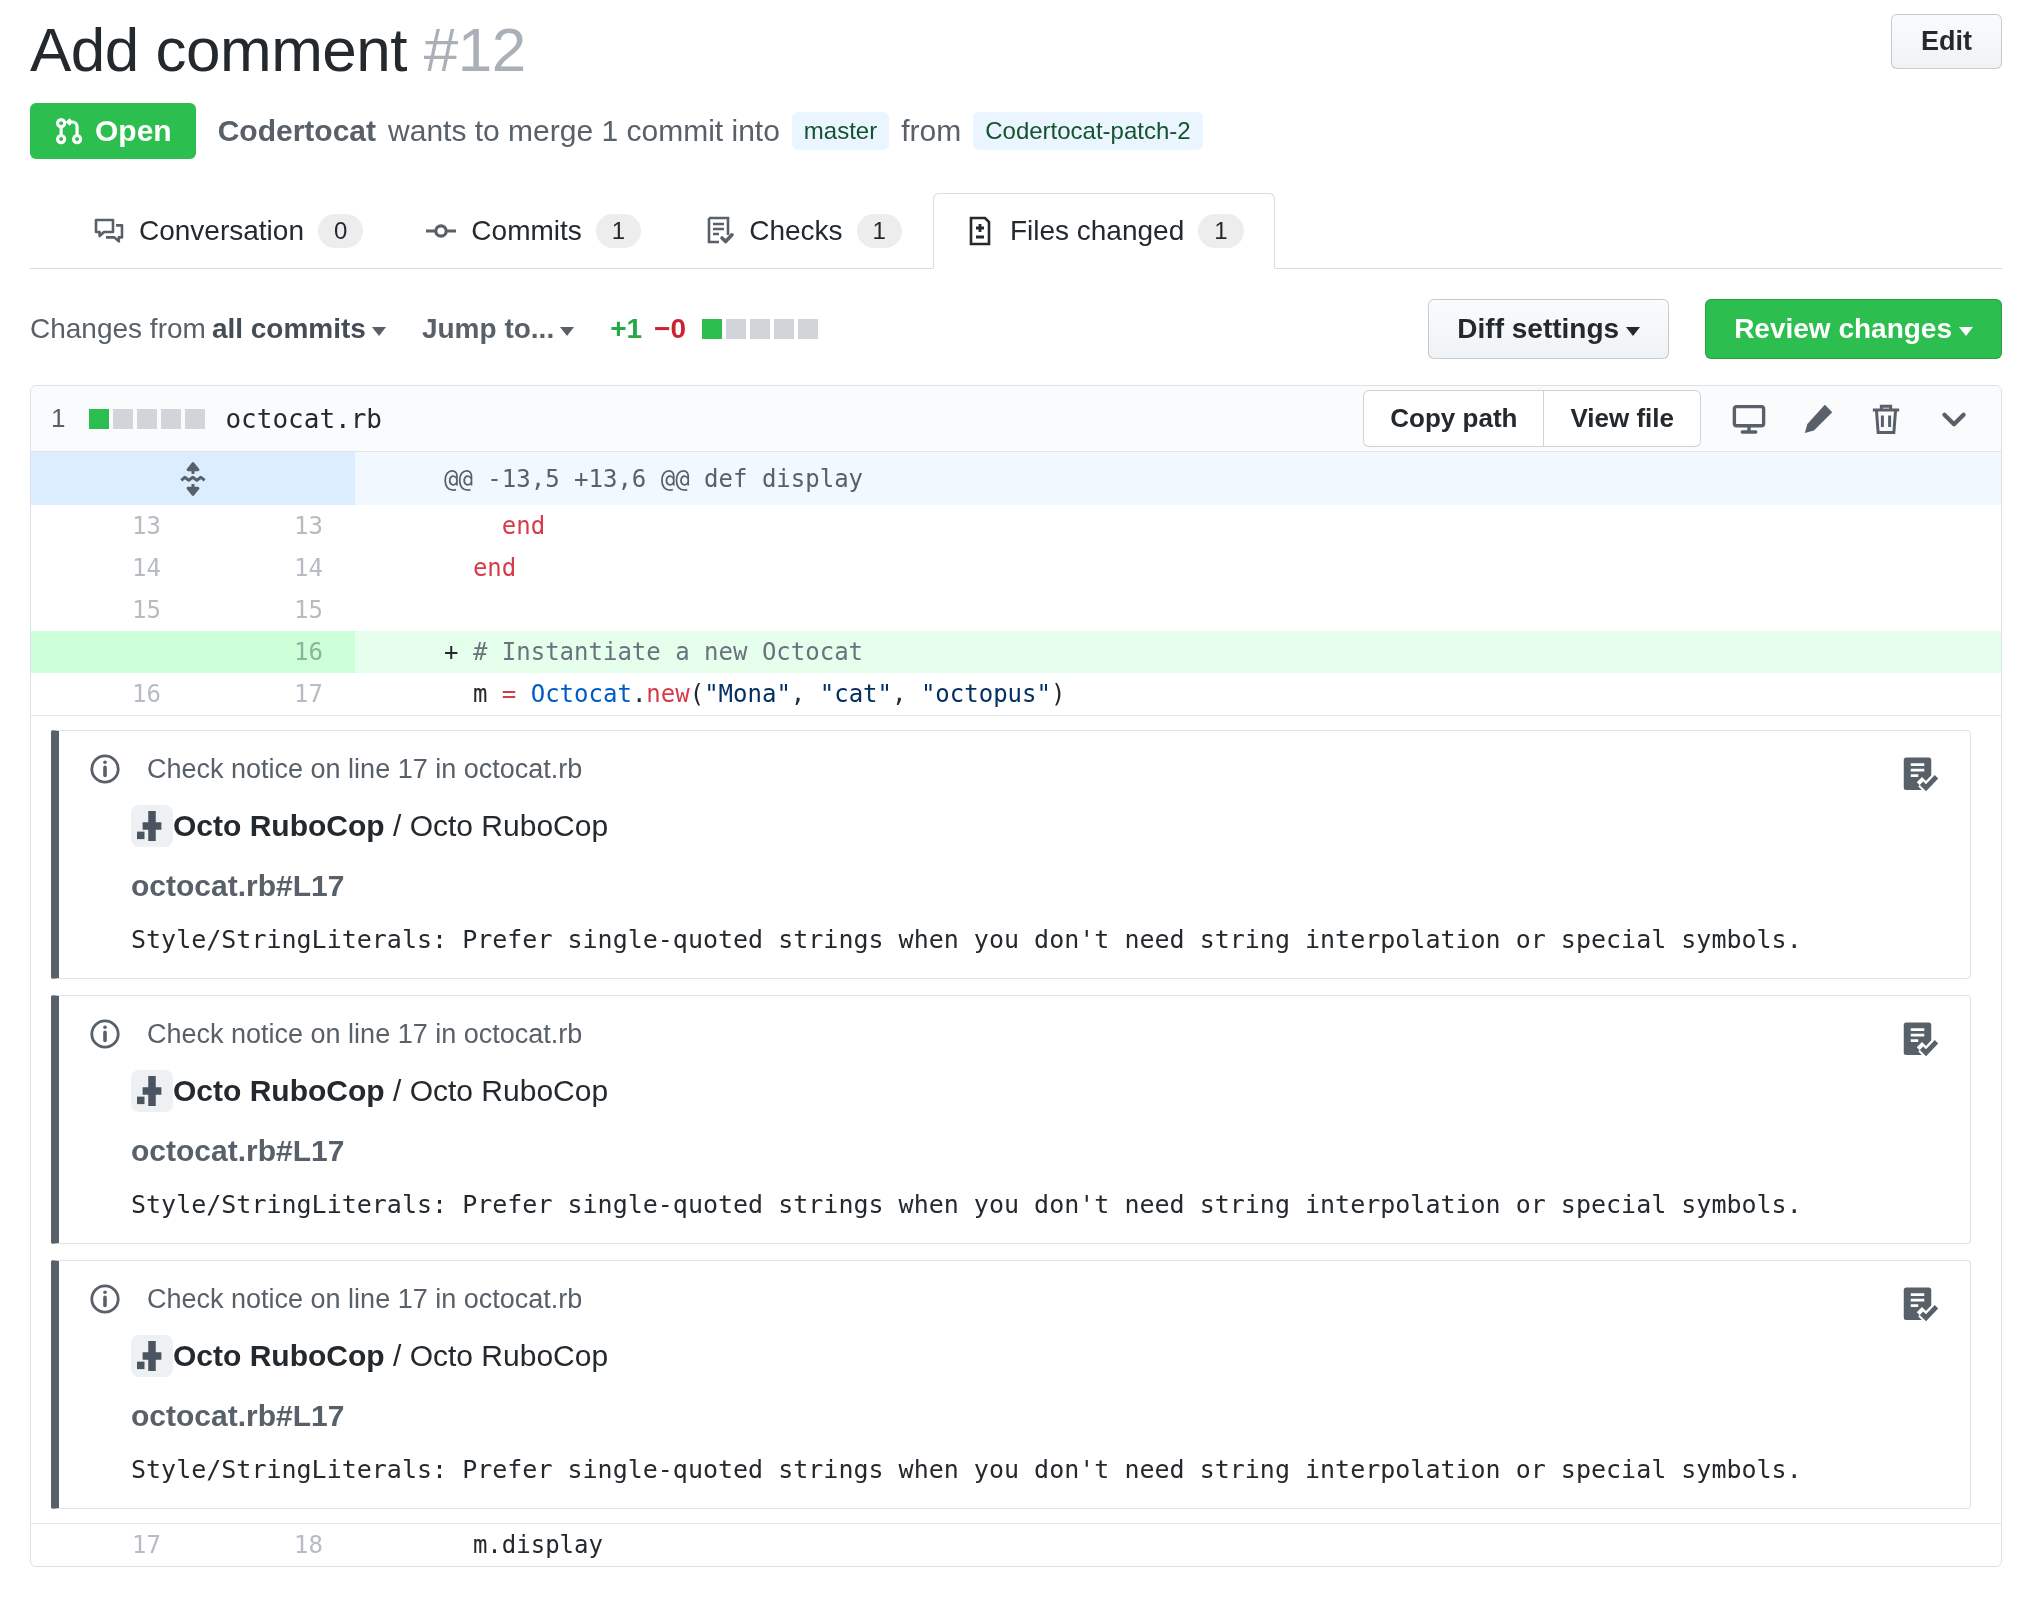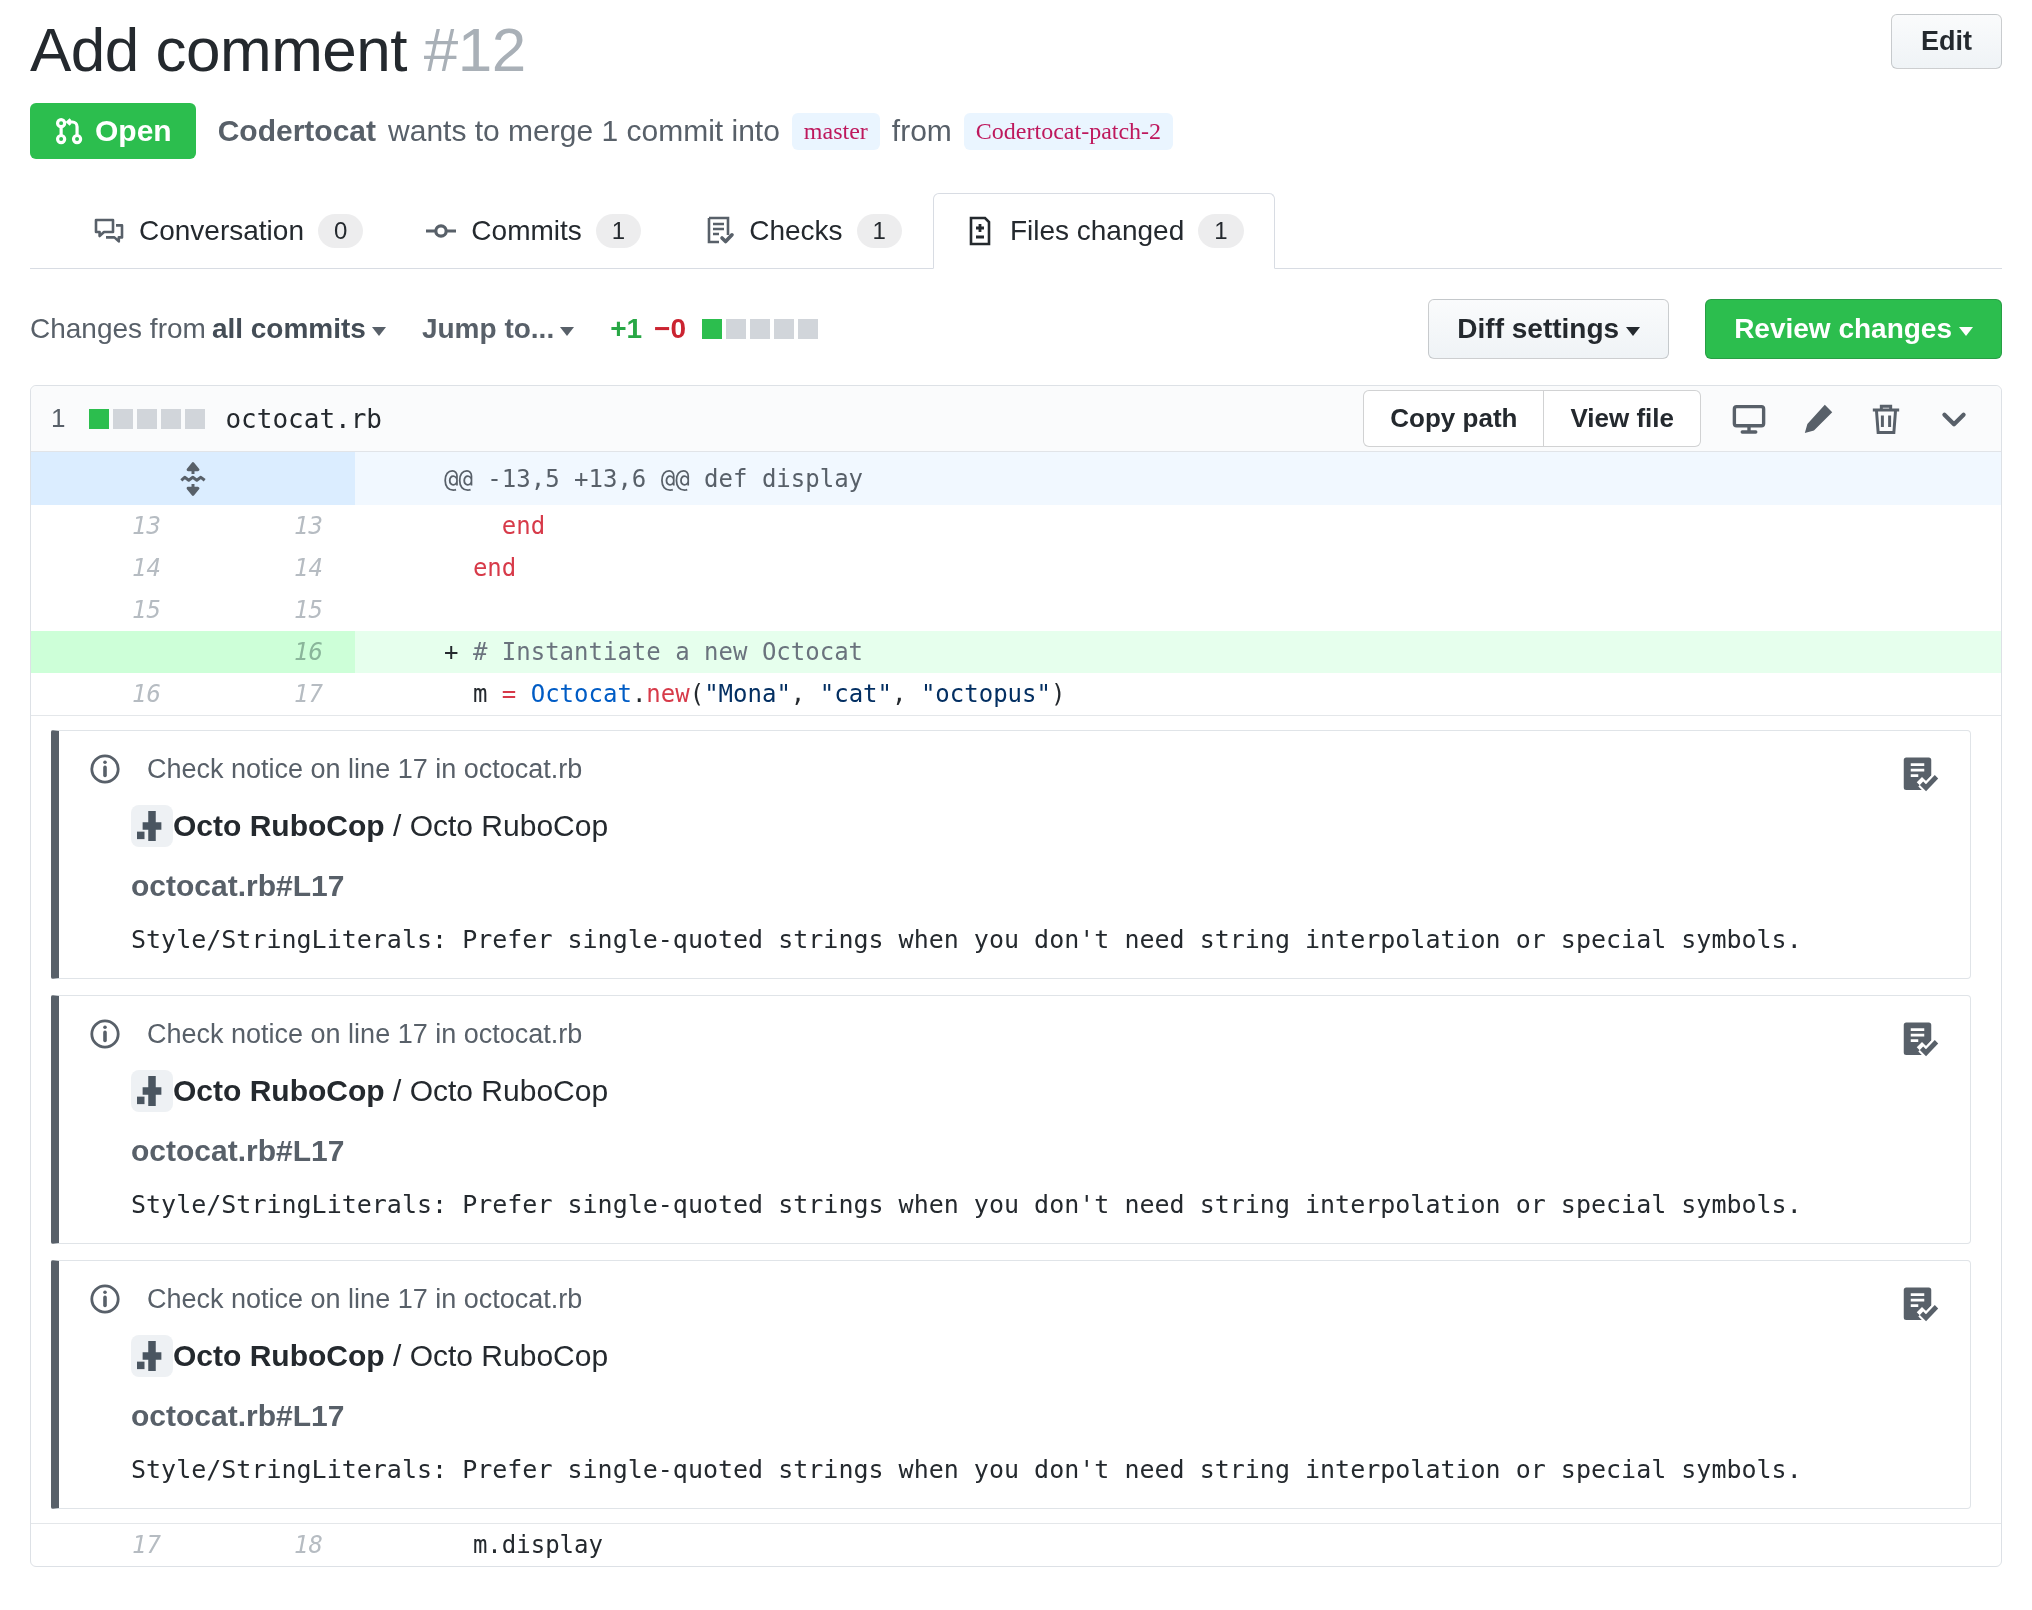--- a/index.html
+++ b/index.html
@@ -27,22 +27,22 @@
 
   .state-row { display:flex; align-items:center; gap:22px; margin-bottom:34px; }
   .open-badge {
     display:inline-flex; align-items:center; gap:11px;
     background:#2cbe4e; color:#fff; font-weight:700; font-size:30px;
     padding:0 24px; height:56px; border-radius:6px;
   }
   .meta { color:#586069; font-size:30px; display:flex; align-items:center; gap:12px; flex-wrap:wrap;}
   .meta b { color:#586069; }
   .branch-label {
-    font-family:Liberation Serif, serif;
-    font-size:24px; color:#be185d; background:#eaf5ff;
+    font-family:Liberation Sans, sans-serif;
+    font-size:24px; color:#14532d; background:#eaf5ff;
     padding:5px 12px; border-radius:6px;
   }
 
   
   .tabnav { display:flex; align-items:flex-end; border-bottom:1px solid #d8dce3; padding-left:32px; }
   .tab {
     display:flex; align-items:center; gap:14px;
     padding:20px 30px; font-size:28px; color:#24292e; cursor:pointer;
     border:1px solid transparent; margin-bottom:-1px; white-space:nowrap;
   }
@@ -85,21 +85,21 @@
   .btn-group .btn { border-radius:0; font-size:26px; padding:12px 26px; background:#fff; }
   .btn-group .btn:first-child { border-radius:6px 0 0 6px; }
   .btn-group .btn:last-child { border-radius:0 6px 6px 0; border-left:0; }
   .fh-icons { display:flex; align-items:center; gap:34px; color:#586069; margin:0 10px 0 14px; }
   .fh-icons svg { display:block; }
 
   
   .diff-table { font-family:"DejaVu Sans Mono","Liberation Mono",monospace; font-size:24px; }
   .drow { display:grid; grid-template-columns:162px 162px 1fr; height:42px; }
   .drow.hunk { height:53px; }
-  .num { text-align:left; padding-right:32px; color:#b6bcc2; display:flex; align-items:center; justify-content:flex-end; cursor:pointer;font-style:italic; }
+  .num { text-align:left; padding-right:32px; color:#b6bcc2; display:flex; align-items:center; justify-content:flex-end; cursor:pointer; }
   .code { display:flex; align-items:center; padding-left:89px; white-space:pre; color:#24292e; }
   .hunk .gutter { grid-column:1 / 3; background:#dbedff; display:flex; align-items:center; justify-content:center; color:#586069; cursor:pointer; }
   .hunk .code { background:#f1f8ff; color:#586069; }
   .drow.add .num { background:#cdffd8; color:#8ab59a; }
   .drow.add .code { background:#e6ffed; }
   .p { color:#24292e; } .k { color:#d73a49; } .c { color:#005cc5; } .s { color:#032f62; } .cm { color:#6a737d; }
 
   
   .notices { padding:14px 30px 14px 20px; border-top:1px solid #e4e7ea; border-bottom:1px solid #e4e7ea; background:#fff; }
   .notice {

